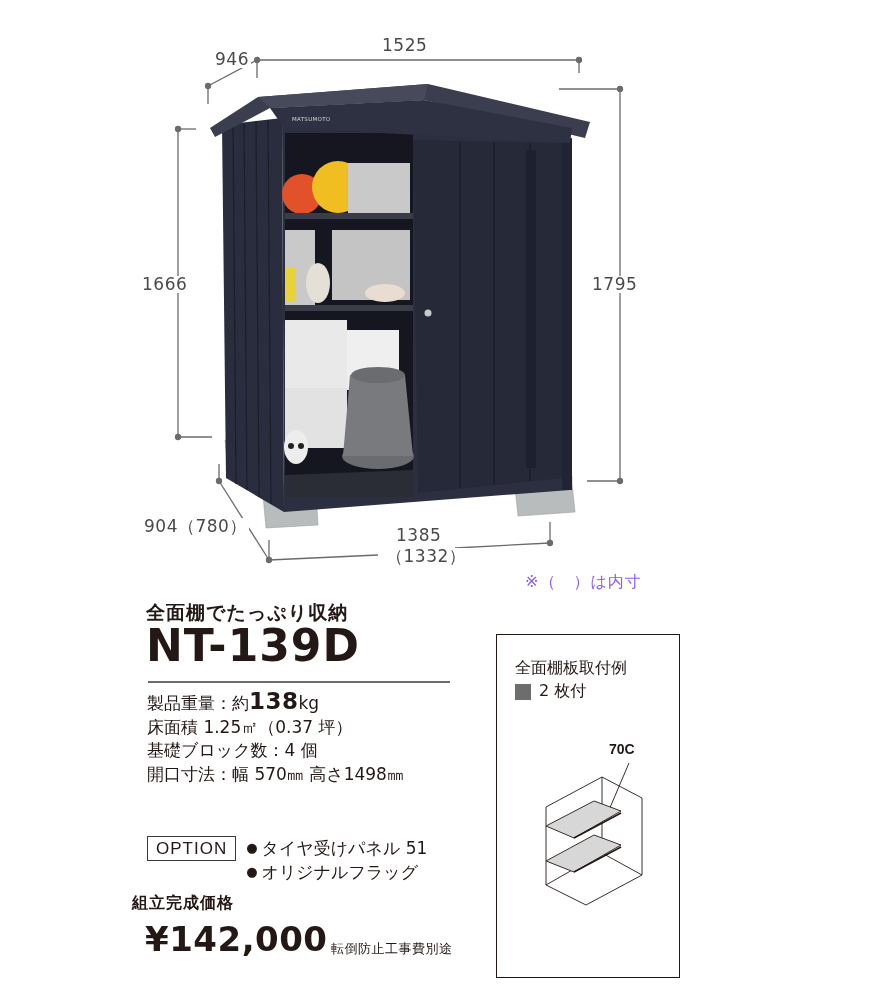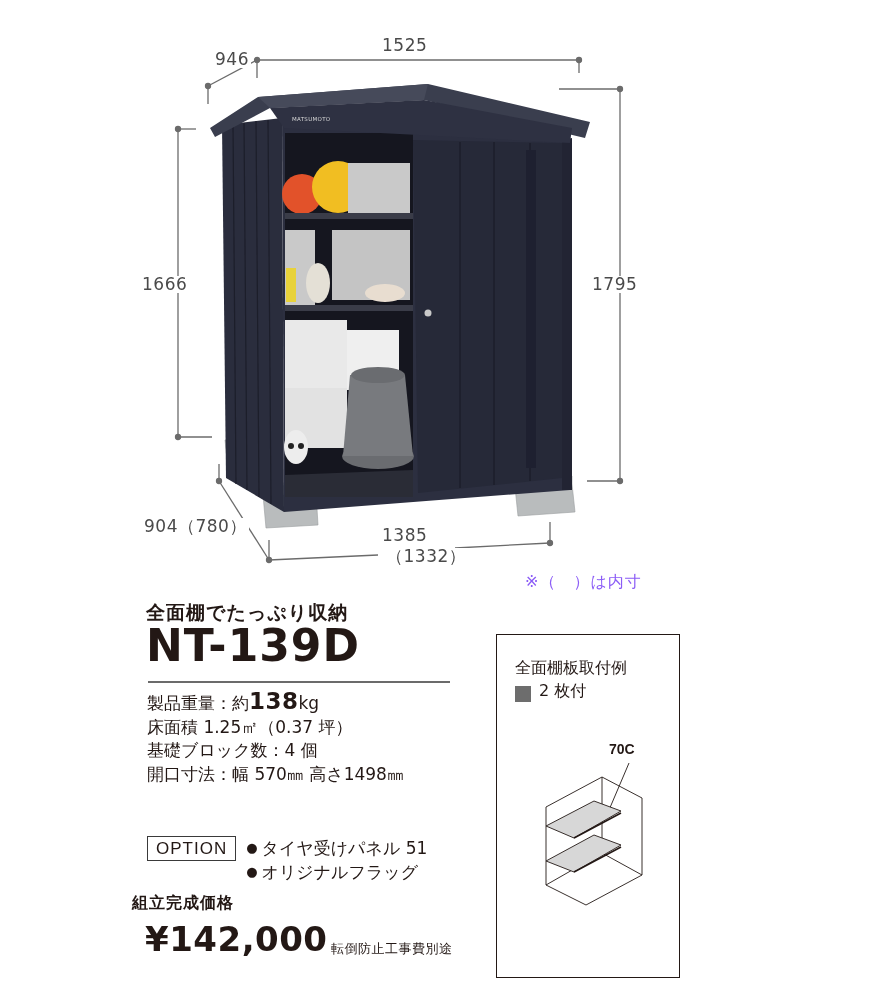--- a/index.html
+++ b/index.html
@@ -27,21 +27,21 @@
   .opt-item .dot { font-size: 13px; margin-right: 4px; vertical-align: 2px; }
 
   .price-label { position: absolute; left: 132px; top: 893px; font-size: 16px; font-weight: bold; color: #231815; letter-spacing: 1px; }
   .price { position: absolute; left: 145px; top: 922px; font-family: "DejaVu Sans", sans-serif; font-size: 34px; font-weight: bold; color: #231815; letter-spacing: 0.5px; line-height: 1; }
   .price-note { position: absolute; left: 331px; top: 940px; font-size: 13px; color: #231815; letter-spacing: 0.5px; }
 
   .note-inner { position: absolute; left: 525px; top: 572px; font-size: 16px; color: #8b5cf6; letter-spacing: 1px; }
 
   .shelf-box { position: absolute; left: 496px; top: 634px; width: 184px; height: 344px; border: 1.5px solid #231815; }
   .shelf-title { position: absolute; left: 18px; top: 22px; font-size: 16px; color: #231815; line-height: 22px; white-space: nowrap; }
-  .shelf-count { position: absolute; left: 18px; top: 46px; font-size: 16px; color: #231815; display: flex; align-items: flex-end; }
+  .shelf-count { position: absolute; left: 18px; top: 46px; font-size: 16px; color: #231815; display: flex; align-items: center; }
   .swatch { width: 16px; height: 16px; background: #6d6d6d; margin-right: 8px; }
   .shelf-code { position: absolute; left: 112px; top: 106px; font-size: 14px; font-weight: bold; color: #231815; font-family: "Liberation Sans", sans-serif; }
 </style>
 </head>
 <body>
 
 <svg id="shed" viewBox="0 0 870 600" width="870" height="600" xmlns="http://www.w3.org/2000/svg">
 
   <g stroke="#6b6b6b" stroke-width="1.3" fill="#6b6b6b">
 
@@ -136,21 +136,21 @@
   <polygon points="270,108 424,100 572,128 570,143 284,128" fill="#2e3142"></polygon>
 
   <text x="292" y="121" font-family="DejaVu Sans, sans-serif" font-size="5.5" fill="#d8d8d8" letter-spacing="0.3">MATSUMOTO</text>
 </svg>
 
 <div class="dim-label" style="left:193px;top:51px;margin-left:20px;">946</div>
 <div class="dim-label" style="left:380px;top:37px;">1525</div>
 <div class="dim-label" style="left:140px;top:276px;">1666</div>
 <div class="dim-label" style="left:590px;top:276px;">1795</div>
 <div class="dim-label" style="left:142px;top:518px;">904（780）</div>
-<div class="dim-label" style="left:380px;top:527px;">1385</div>
+<div class="dim-label" style="left:394px;top:527px;">1385</div>
 <div class="dim-label" style="left:384px;top:548px;">（1332）</div>
 
 <div class="note-inner">※（　）は内寸</div>
 
 <div class="catch">全面棚でたっぷり収納</div>
 <div class="model">NT-139D</div>
 <div class="model-rule"></div>
 
 <div class="specs">
   <div class="spec">

